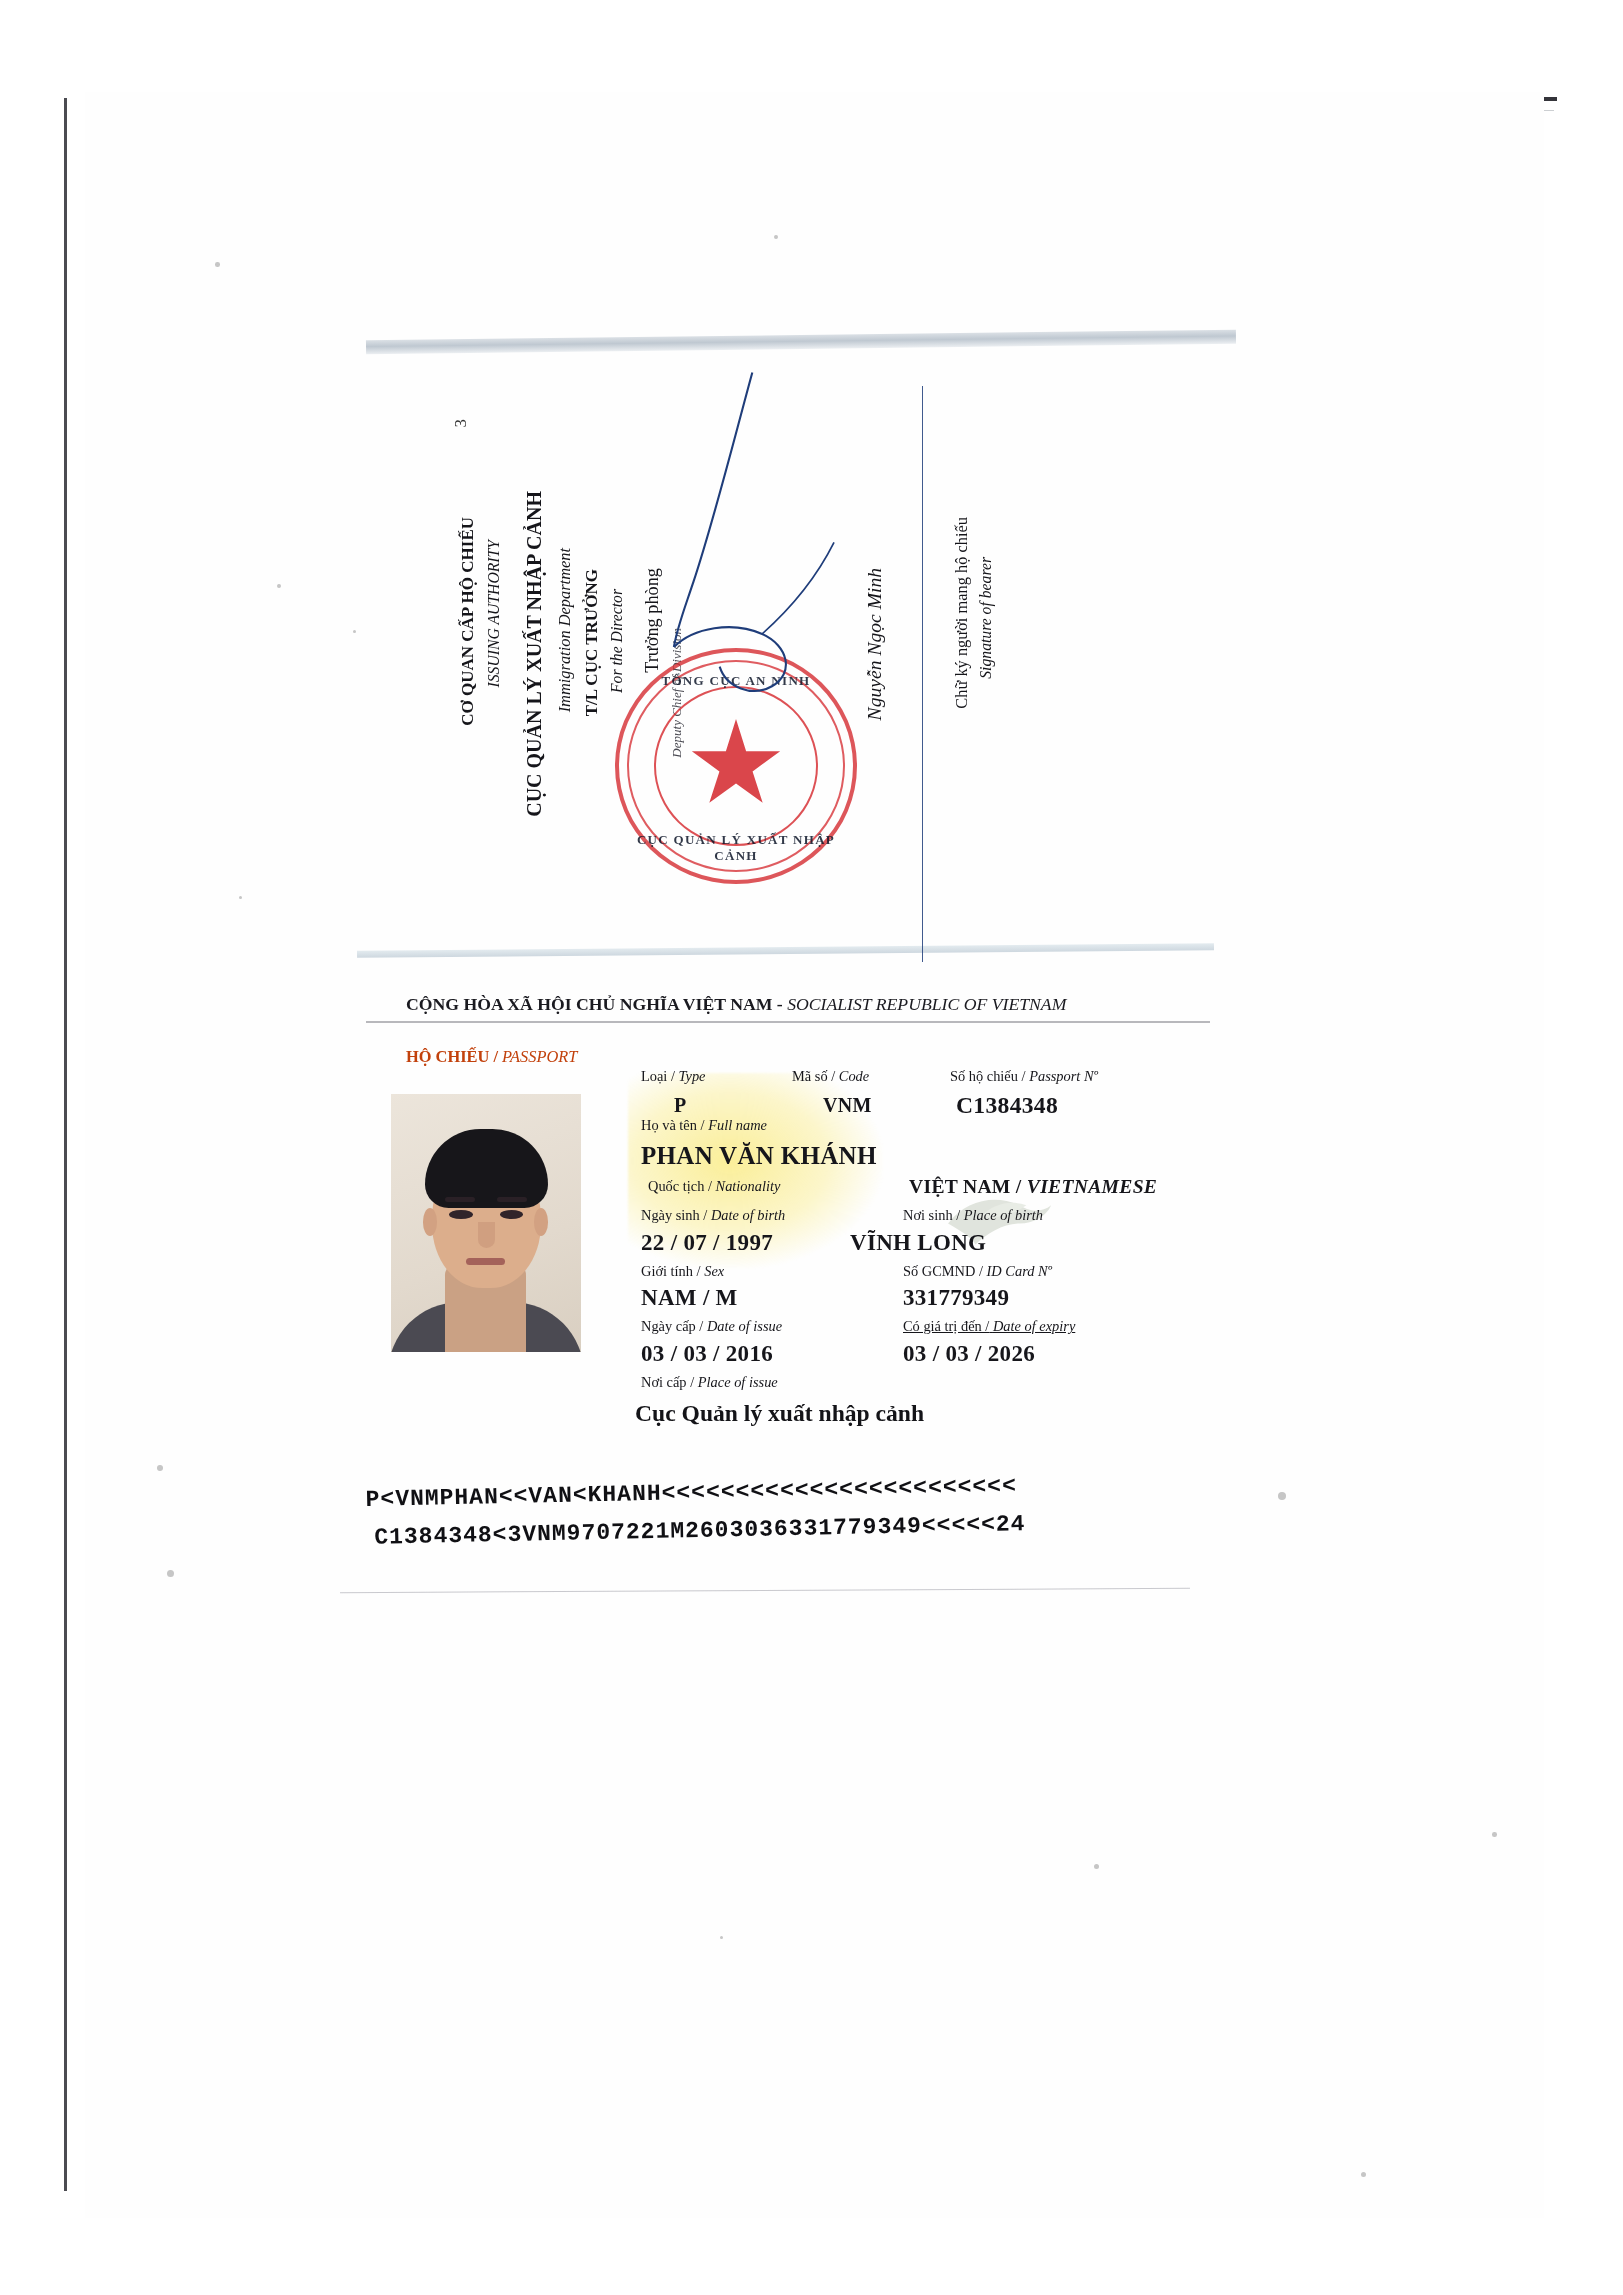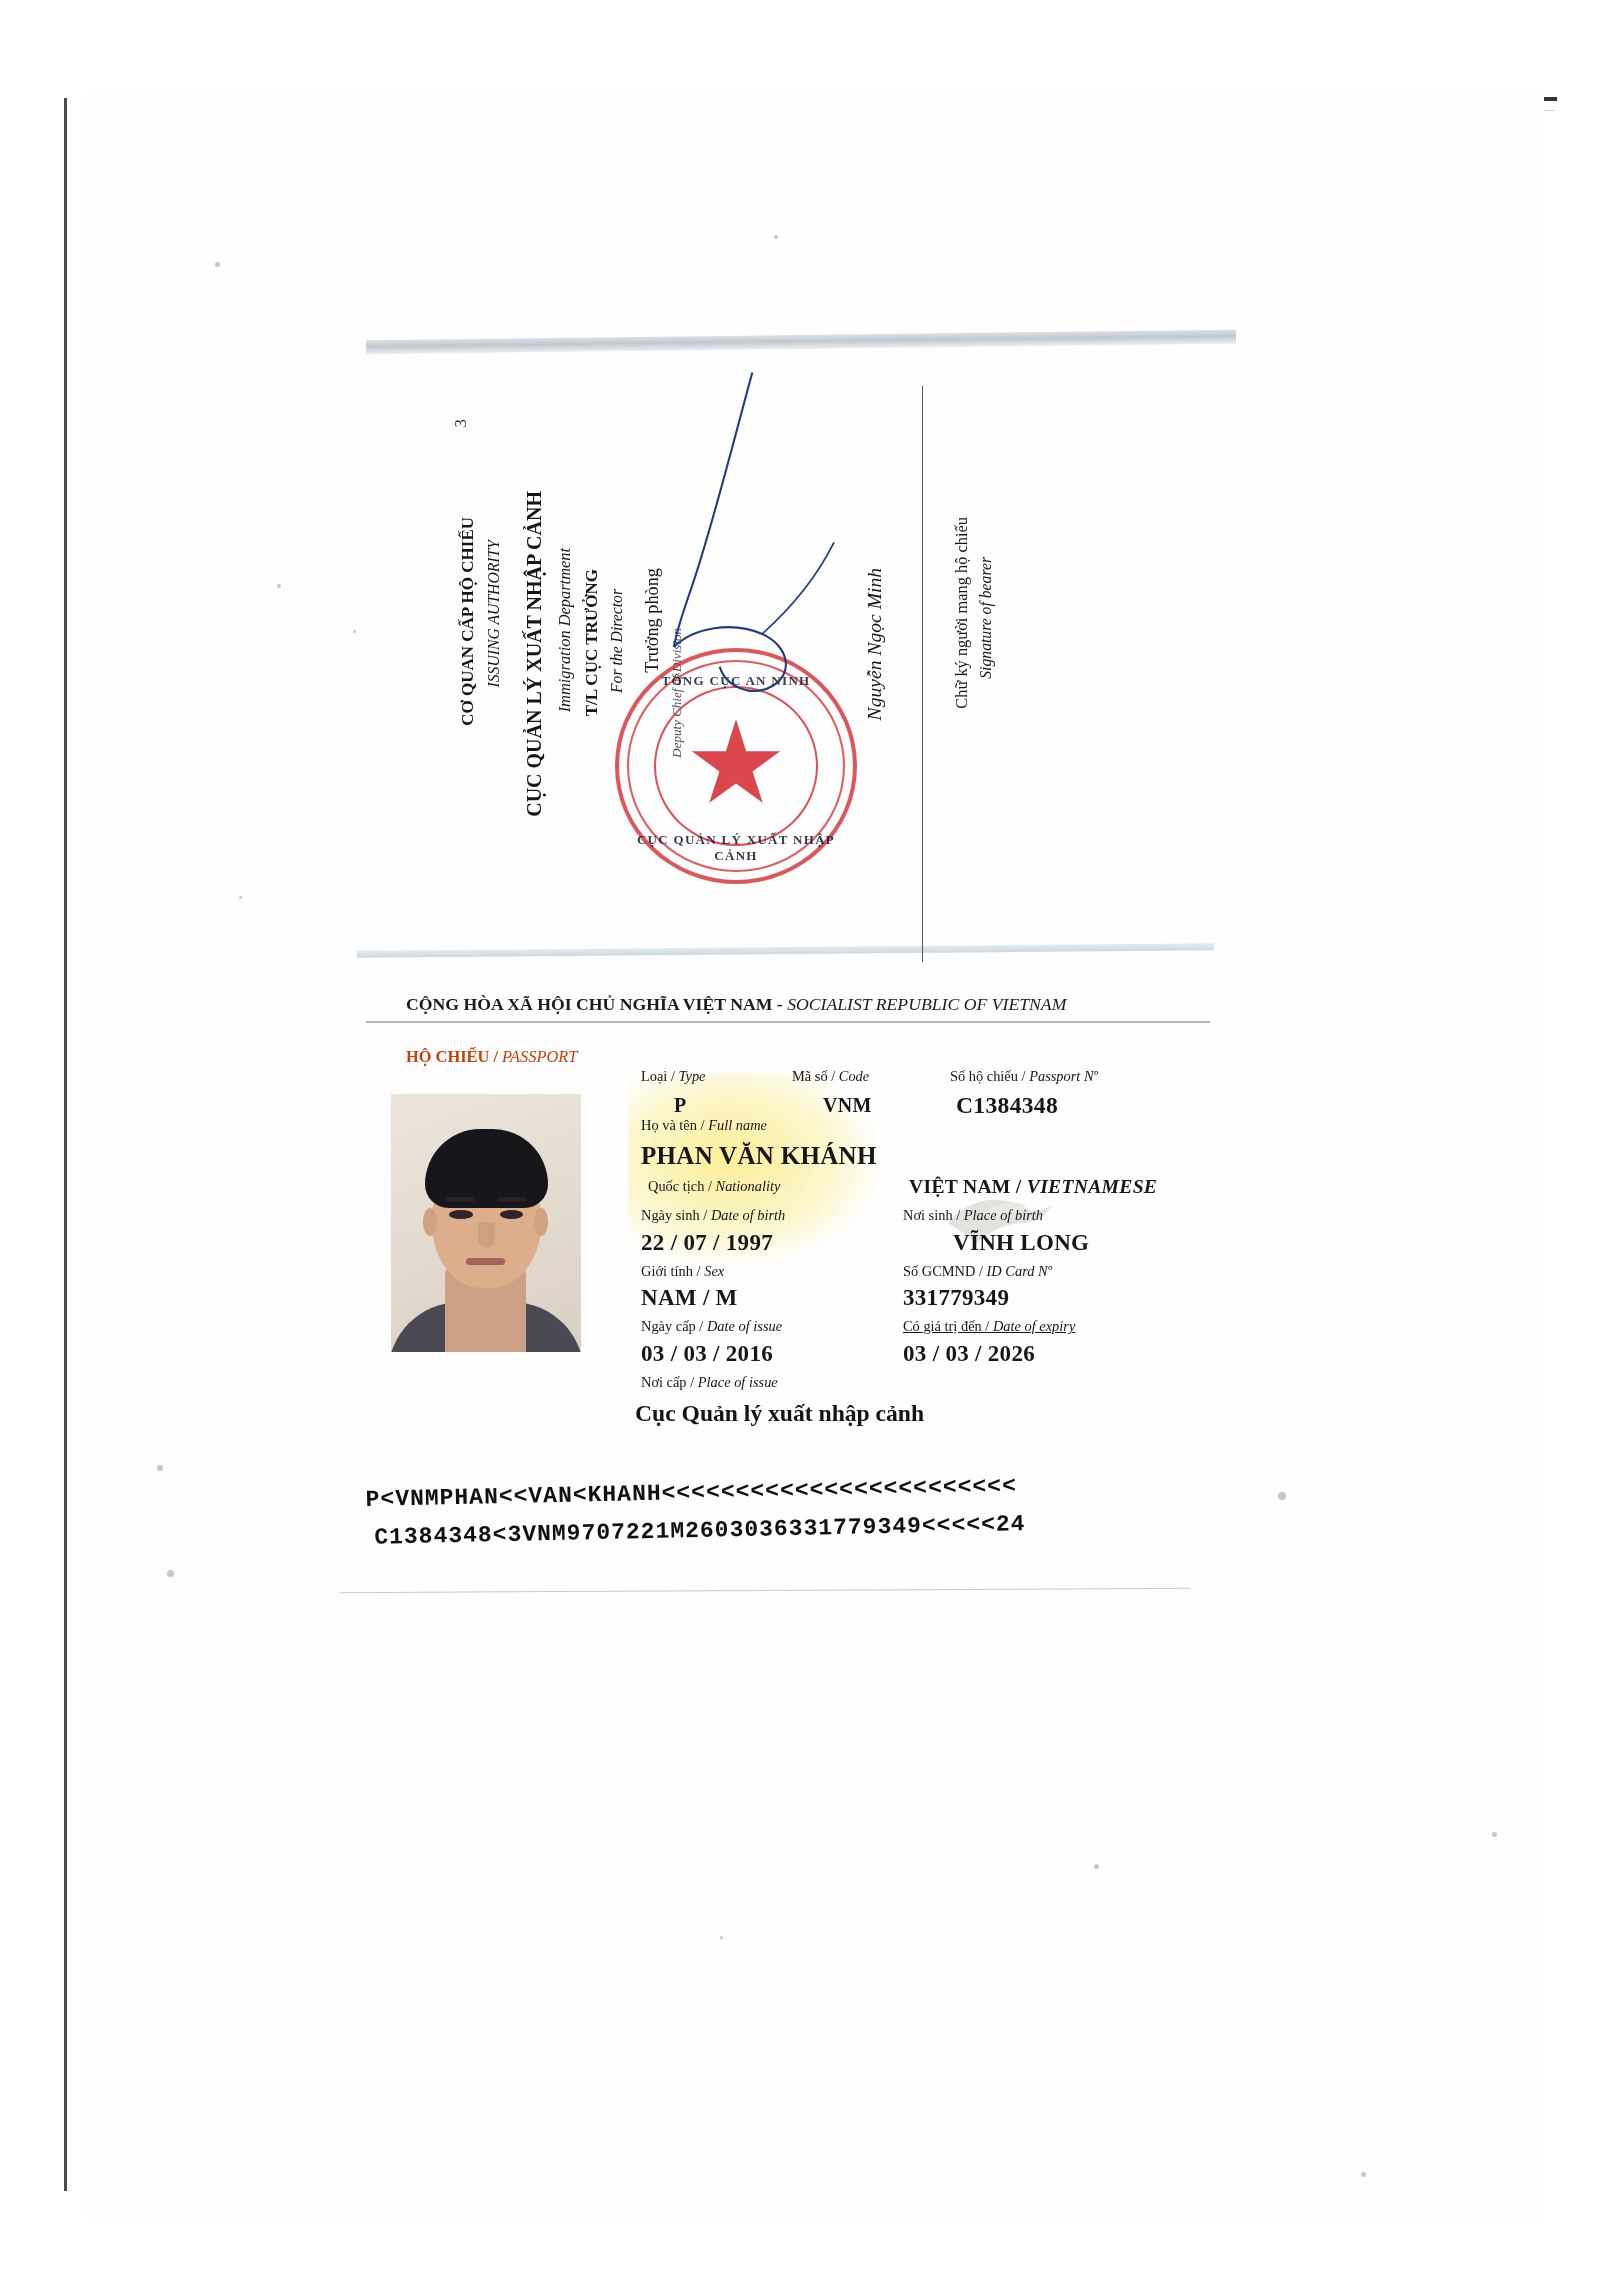--- a/index.html
+++ b/index.html
@@ -545,21 +545,21 @@
 <div class="fld" style="left:641px;top:1230px;">
   <div class="val" style="font-size:23px;">22 / 07 / 1997</div>
 </div>
 
 <div class="fld" style="left:903px;top:1207px;">
   <div class="lab">
     <span>Nơi sinh /</span>
     <span class="en">Place of birth</span>
   </div>
 </div>
-<div class="fld" style="left:953px;top:1230px;">
+<div class="fld" style="left:850px;top:1230px;">
   <div class="val" style="font-size:23px;">VĨNH LONG</div>
 </div>
 
 <div class="fld" style="left:641px;top:1263px;">
   <div class="lab">
     <span>Giới tính /</span>
     <span class="en">Sex</span>
   </div>
 </div>
 <div class="fld" style="left:641px;top:1285px;">

